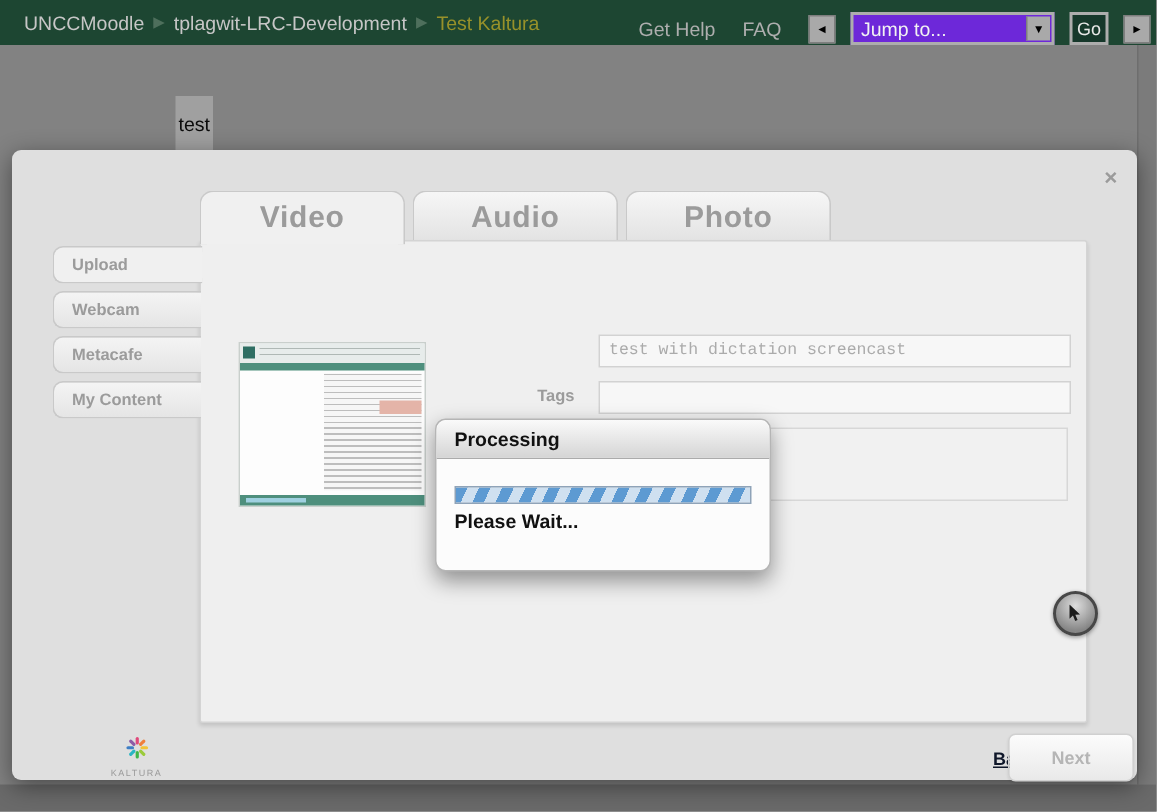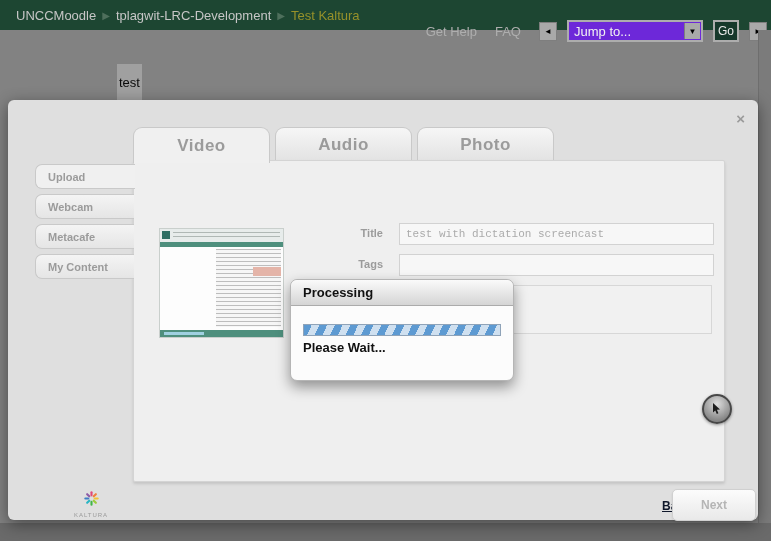--- a/index.html
+++ b/index.html
@@ -6,21 +6,21 @@
   #screen{position:relative;width:771px;height:541px;overflow:hidden;
           font-family:"Liberation Sans",sans-serif;background:#828282;}
 
   
   .topbar{position:absolute;left:0;top:0;width:771px;height:30px;background:#1D4632;
           display:flex;align-items:center;}
   .crumbs{padding-left:16px;font-size:13px;white-space:nowrap;display:flex;align-items:center;gap:6px;}
   .crumb-link{color:#C6C6C6;}
   .crumb-sep{color:#4E6F5C;font-size:10px;}
   .crumb-cur{color:#97912A;}
-  .topbar-right{position:absolute;right:4px;top:16px;height:30px;display:flex;align-items:center;gap:10px;}
+  .topbar-right{position:absolute;right:4px;top:4px;height:30px;display:flex;align-items:center;gap:10px;}
   .topnav-link{color:#AEAEAE;font-size:13px;margin-right:8px;}
   .btn-arrow{width:16px;height:17px;background:#A9A9A9;border:1px solid #7E7E7E;
              color:#000;font-size:8px;display:flex;align-items:center;justify-content:center;}
   .jump-sel{position:relative;width:127px;height:18px;background:#6d28d9;border:2px solid #ADADAD;
             color:#F2F2F2;font-size:13px;display:flex;align-items:center;padding-left:5px;}
   .jump-sel .dd-btn{position:absolute;right:1px;top:1px;bottom:1px;width:15px;background:#A9A9A9;
             color:#000;font-size:8px;display:flex;align-items:center;justify-content:center;border-left:1px solid #7E7E7E;}
   .btn-go{height:18px;background:#16382B;border:2px solid #ADADAD;color:#E8E8E8;font-size:12px;
           padding:0 3px;display:flex;align-items:center;}
 
@@ -31,21 +31,21 @@
             border-left:1px solid #6E6E6E;}
   .footer-strip{position:absolute;left:0;top:523px;width:771px;height:18px;background:#6A6A6A;}
 
   
   .modal{position:absolute;left:8px;top:100px;width:750px;height:420px;background:#DFDFDF;
          border-radius:6px;box-shadow:0 4px 16px rgba(0,0,0,.45);}
   .close-x{position:absolute;top:11px;right:13px;color:#9B9B9B;font-size:15px;font-weight:bold;line-height:1;}
 
   .tabs{position:absolute;left:125px;top:27px;display:flex;gap:5px;}
   .tab{width:135px;height:34px;border:1px solid #C9C9C9;border-bottom:none;border-radius:9px 9px 0 0;
-       background:linear-gradient(#F6F6F6,#E2E2E2);color:#9B9B9B;font-weight:bold;font-size:17px;
+       background:linear-gradient(#F6F6F6,#E2E2E2);color:#9B9B9B;font-weight:bold;font-size:20px;
        display:flex;align-items:center;justify-content:center;letter-spacing:.5px;position:relative;z-index:0;}
   .tab.active{background:#F0F0F0;height:35px;z-index:5;}
 
   .panel{position:absolute;left:125px;top:60px;width:590px;height:320px;background:#EFEFEF;
          border:1px solid #D4D4D4;border-radius:2px;box-shadow:0 2px 3px rgba(0,0,0,.12);z-index:1;}
 
   .side-tabs{position:absolute;left:27px;top:64px;z-index:3;}
   .side-tab{width:99px;height:25px;margin-bottom:5px;border:1px solid #C9C9C9;border-right:none;
             border-radius:7px 0 0 7px;background:linear-gradient(#F4F4F4,#E5E5E5);color:#9B9B9B;
             font-weight:bold;font-size:11px;display:flex;align-items:center;padding-left:12px;
@@ -146,21 +146,20 @@
             <span class="lines"></span>
         </div>
         <div class="greenbar"></div>
         <div class="rightcol"></div>
         <div class="salmon"></div>
         <div class="footbar">
             <i></i>
           </div>
       </div>
 
-      <div class="form-label" style="top:66px;">Title</div>
       <input class="f-input" style="top: 62px;" value="test with dictation screencast">
 
       <div class="form-label" style="top:97px;">Tags</div>
       <input class="f-input" style="top: 93px;" value="">
 
       <div class="f-area"></div>
     </div>
 
     <div class="side-tabs">
       <div class="side-tab active">Upload</div>

